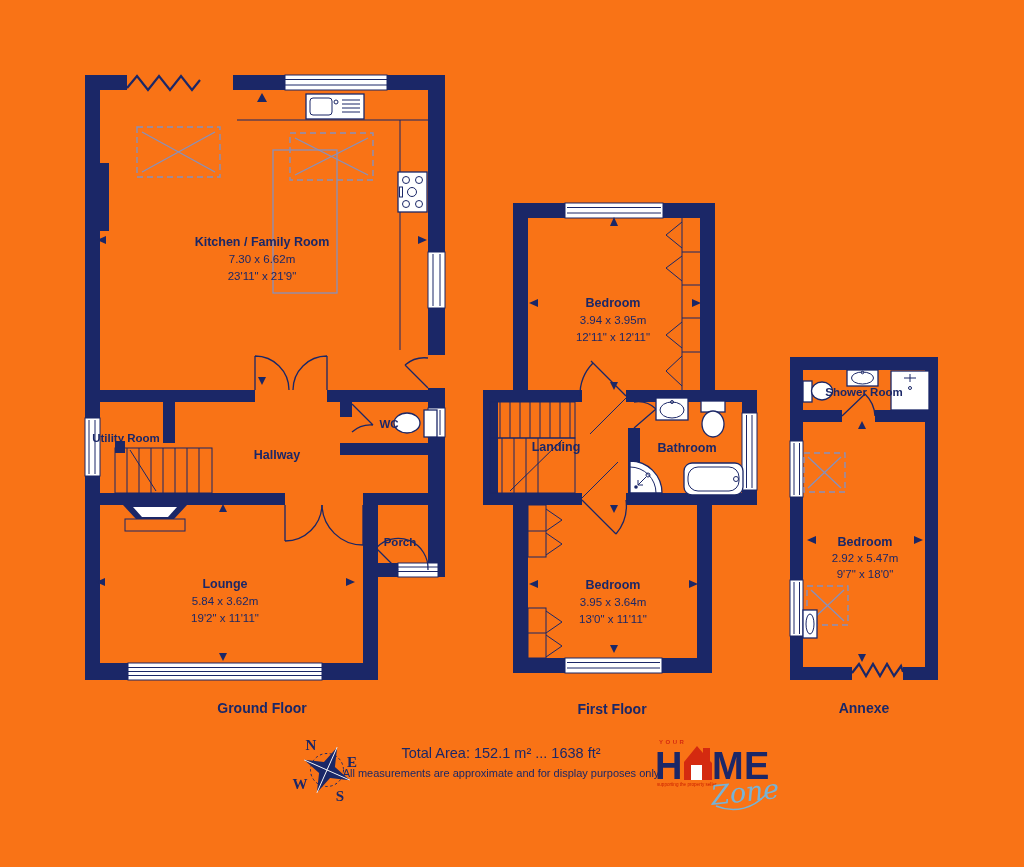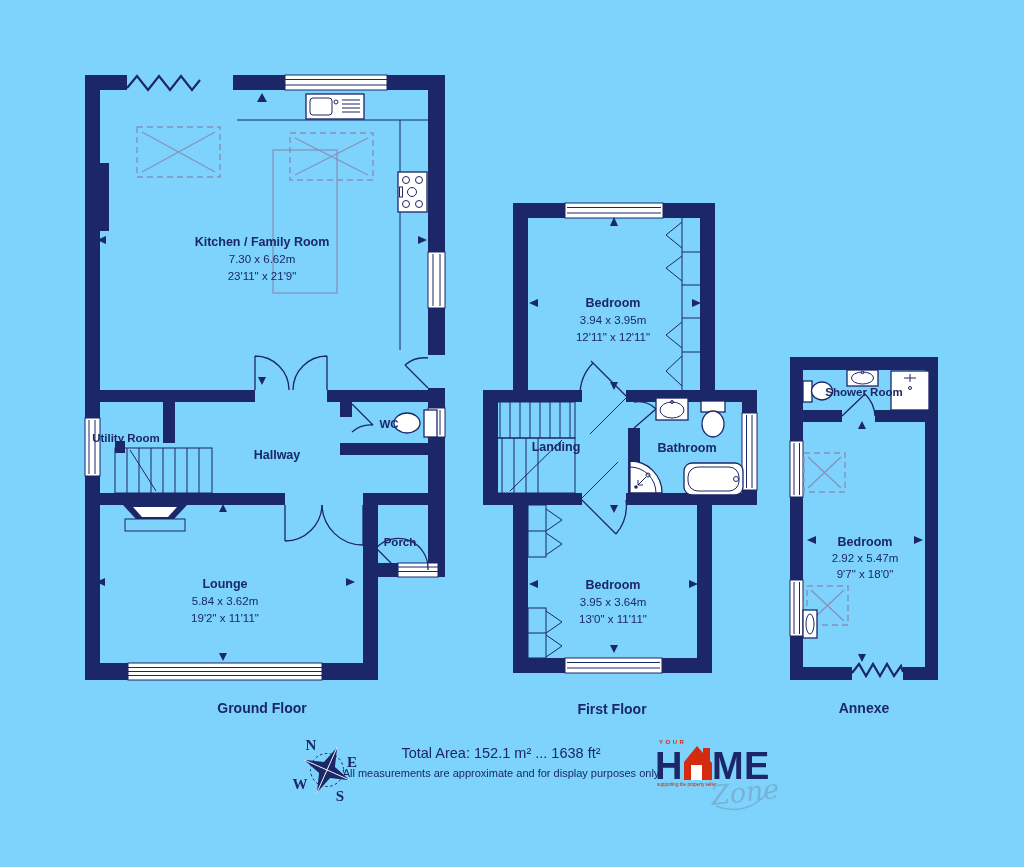--- a/index.html
+++ b/index.html
@@ -1,16 +1,16 @@
 <!DOCTYPE html>
 <html style="--wall: #1b2767; --dash: #8791bd; --logo_red: #d42a10; --logo_orange: #e96f15; --logo_yellow: #f5b91c; --logo_blue: #77b3d6; --tagline_red: #cc2200;"><head>
 <meta charset="utf-8">
 <style>
   html,body{margin:0;padding:0;background:#fff;}
-  #stage{position:relative;width:1024px;height:867px;background:#7dd3fc;overflow:hidden;}
+  #stage{position:relative;width:1024px;height:867px;background:#f97316;overflow:hidden;}
   svg{display:block;}
   .wall{fill:var(--wall,#1b2767);}
   .ln{stroke:var(--wall,#1b2767);fill:none;stroke-width:1.3;}
   .thin{stroke-width:1;}
   .zig{stroke:var(--wall,#1b2767);fill:none;stroke-width:2.2;}
   .win{fill:#fff;stroke:var(--wall,#1b2767);stroke-width:1;}
   .fixture{fill:#fff;stroke:var(--wall,#1b2767);stroke-width:1.3;}
   .dash{stroke:var(--dash,#8791bd);fill:none;stroke-width:1.4;stroke-dasharray:6 4;}
   .lightln{stroke:var(--dash,#8791bd);fill:none;stroke-width:1.3;}
   .arrow{fill:var(--wall,#1b2767);stroke:none;}

